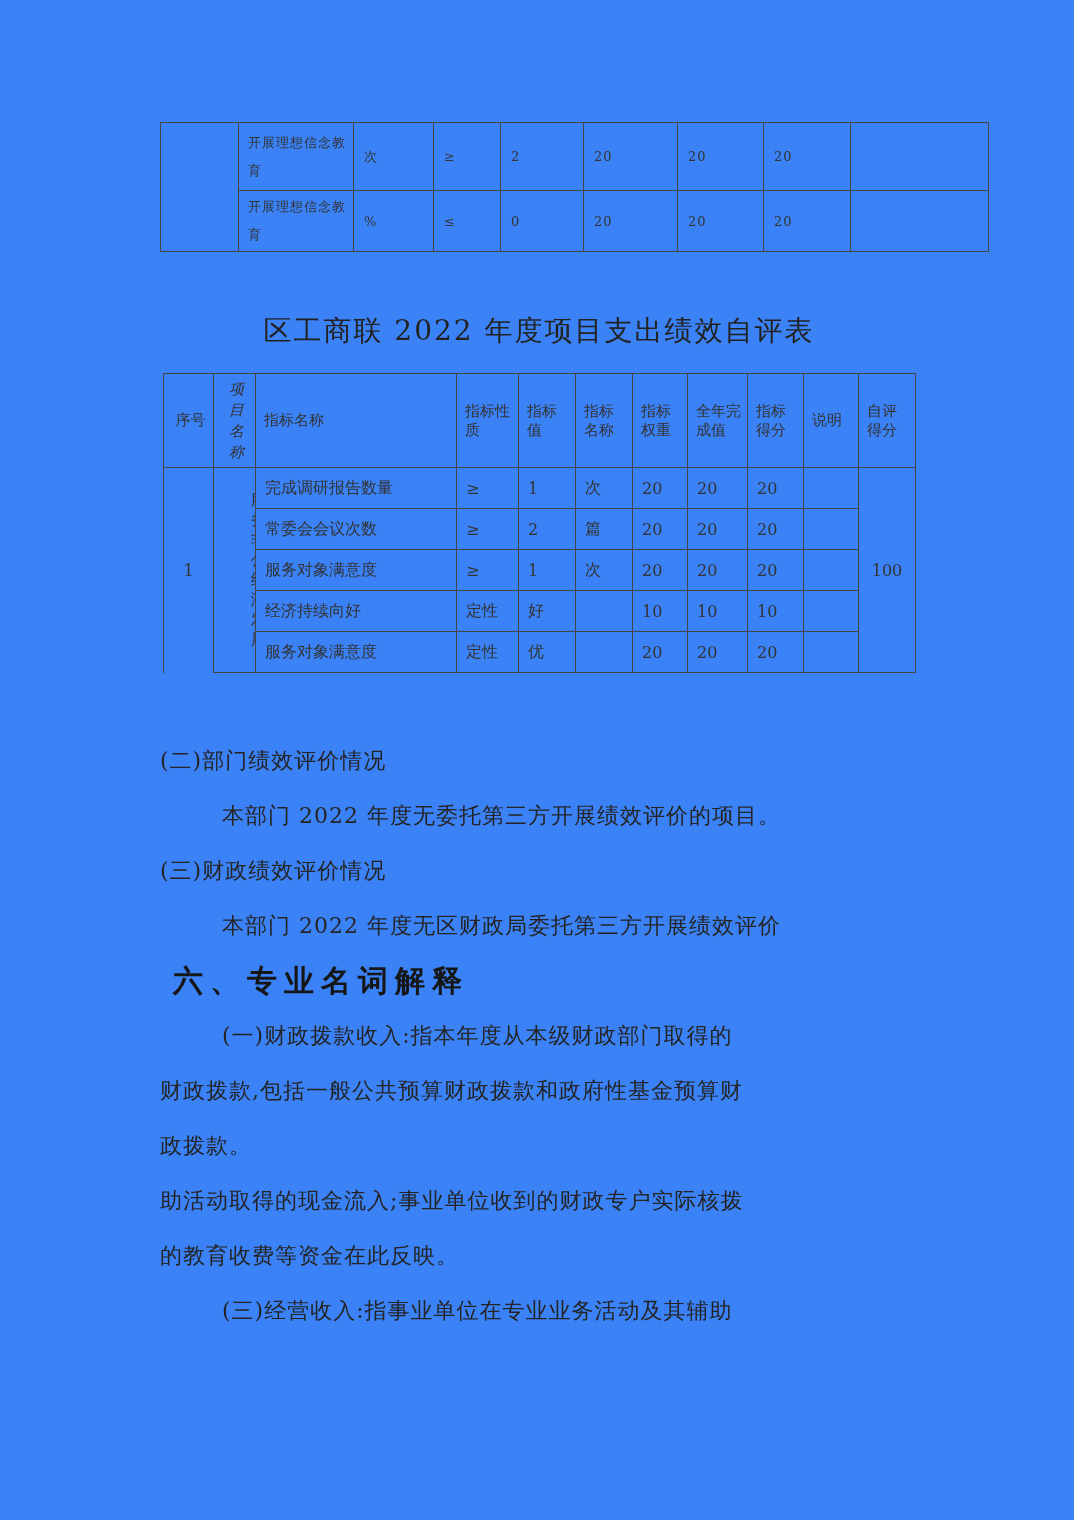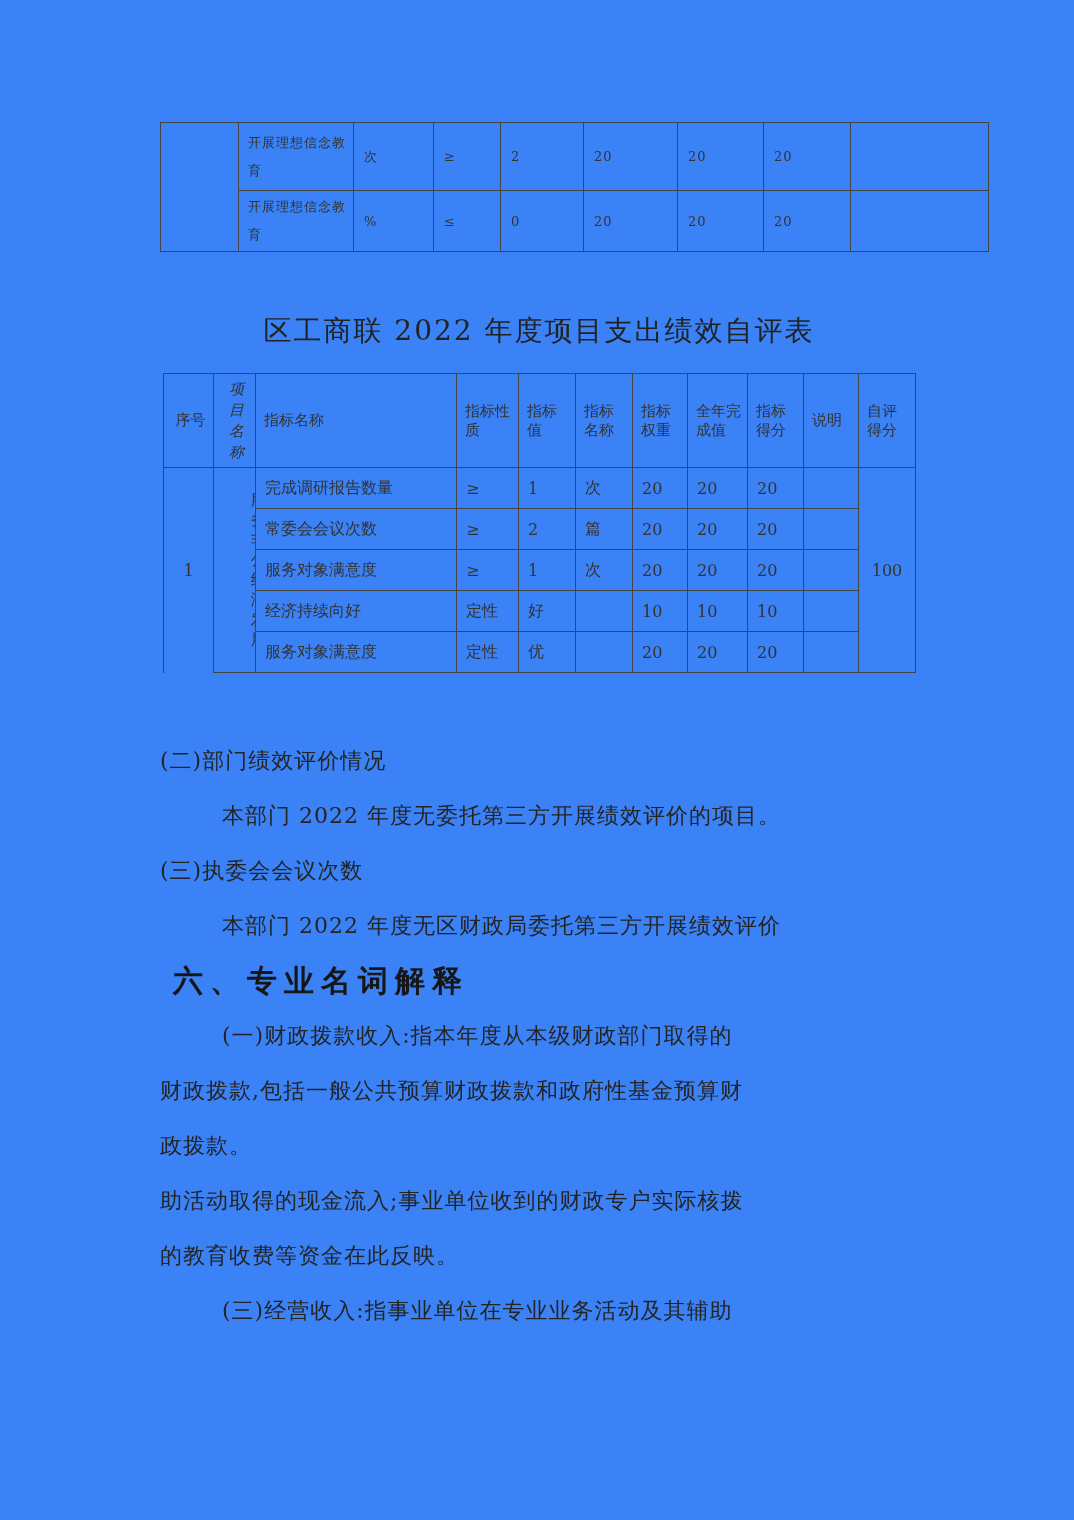--- a/index.html
+++ b/index.html
@@ -181,21 +181,21 @@
         <td>20</td>
         <td>20</td>
         <td></td>
       </tr>
     </tbody>
   </table>
 
   <div class="textblock">
     <div class="ln">(二)部门绩效评价情况</div>
     <div class="ln indent">本部门 2022 年度无委托第三方开展绩效评价的项目。</div>
-    <div class="ln">(三)执委会会议次数</div>
+    <div class="ln">(三)财政绩效评价情况</div>
     <div class="ln indent">本部门 2022 年度无区财政局委托第三方开展绩效评价</div>
     <div class="ln hei">六、专业名词解释</div>
     <div class="ln indent">(一)财政拨款收入:指本年度从本级财政部门取得的</div>
     <div class="ln">财政拨款,包括一般公共预算财政拨款和政府性基金预算财</div>
     <div class="ln">政拨款。</div>
     <div class="ln">助活动取得的现金流入;事业单位收到的财政专户实际核拨</div>
     <div class="ln">的教育收费等资金在此反映。</div>
     <div class="ln indent">(三)经营收入:指事业单位在专业业务活动及其辅助</div>
   </div>
 

